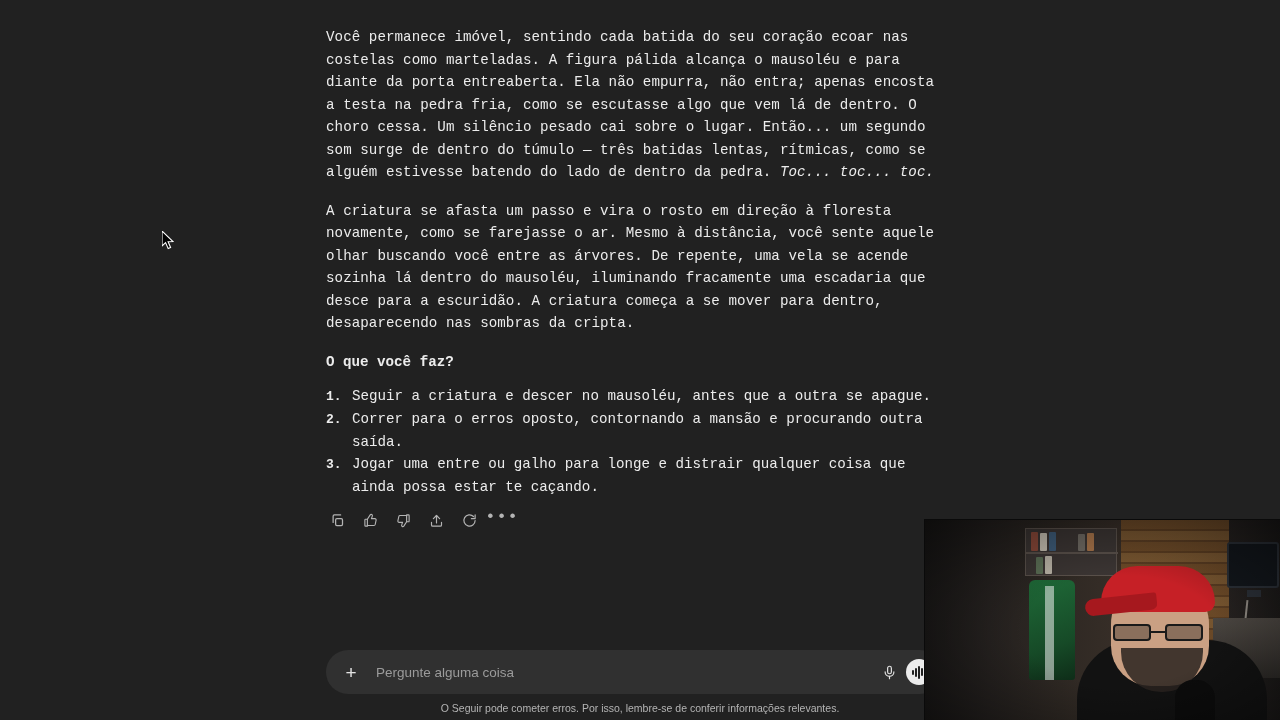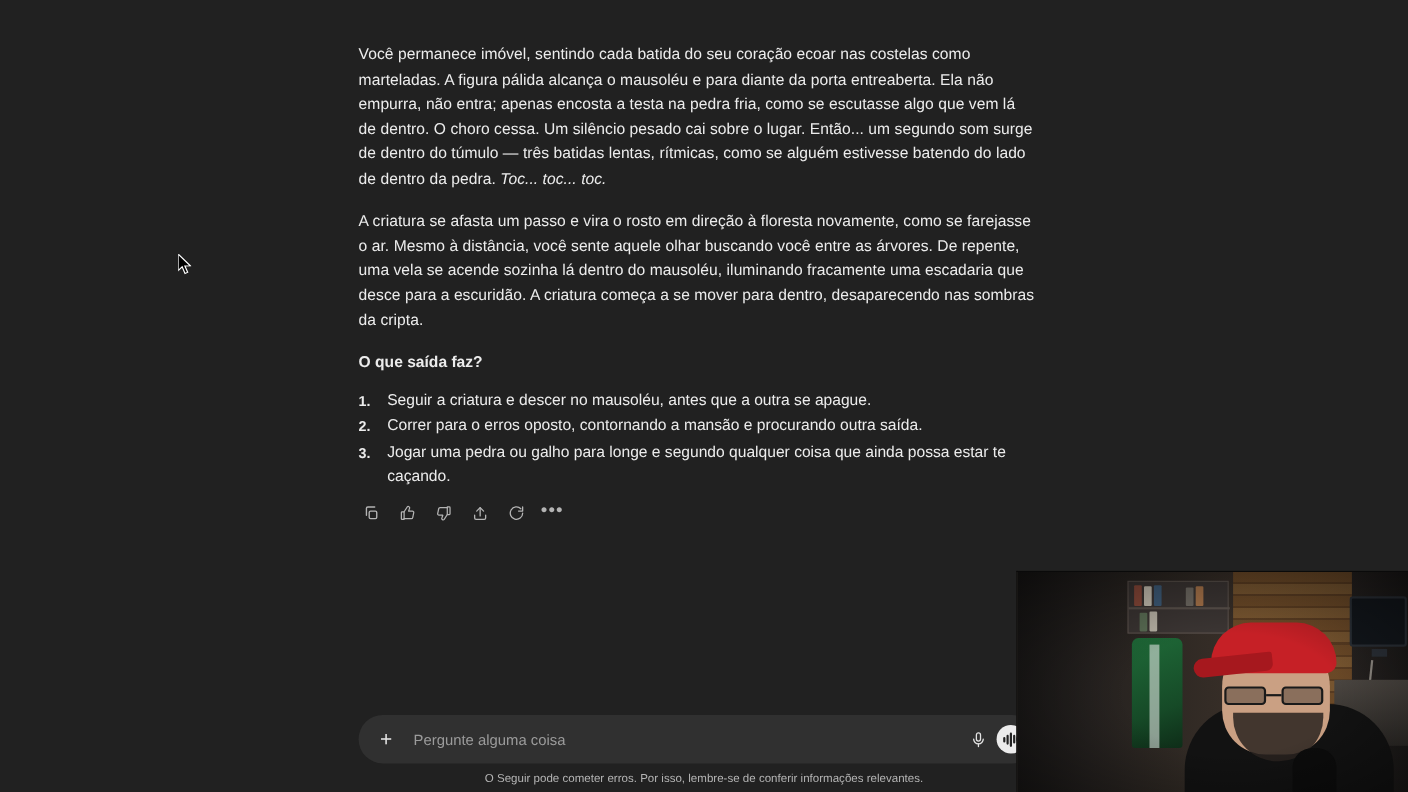--- a/index.html
+++ b/index.html
@@ -14,22 +14,23 @@
     position: relative;
     width: 1280px; height: 720px;
     background: #212121;
     color: #ececec;
   }
 
   
   .conversation {
     position: absolute;
     left: 326px;
-    top: 39px;
+    top: 26px;
     width: 616px;
+    font-family: Liberation Mono, monospace;
   }
   .msg-paragraph {
     font-size: 14.2px;
     line-height: 22.5px;
     color: #ececec;
     margin: 0 0 16px 0;
     letter-spacing: 0.05px;
   }
   .msg-paragraph .ital { font-style: italic; }
 
@@ -290,34 +291,34 @@
   <div class="conversation">
 
     <p class="msg-paragraph">
       <span>Você permanece imóvel, sentindo cada batida do seu coração ecoar nas costelas como marteladas. A figura pálida alcança o mausoléu e para diante da porta entreaberta. Ela não empurra, não entra; apenas encosta a testa na pedra fria, como se escutasse algo que vem lá de dentro. O choro cessa. Um silêncio pesado cai sobre o lugar. Então... um segundo som surge de dentro do túmulo — três batidas lentas, rítmicas, como se alguém estivesse batendo do lado de dentro da pedra. </span><span class="ital">Toc... toc... toc.</span>
     </p>
 
     <p class="msg-paragraph">
       <span>A criatura se afasta um passo e vira o rosto em direção à floresta novamente, como se farejasse o ar. Mesmo à distância, você sente aquele olhar buscando você entre as árvores. De repente, uma vela se acende sozinha lá dentro do mausoléu, iluminando fracamente uma escadaria que desce para a escuridão. A criatura começa a se mover para dentro, desaparecendo nas sombras da cripta.</span>
     </p>
 
-    <p class="prompt-question">O que saída faz?</p>
+    <p class="prompt-question">O que você faz?</p>
 
     <ol class="choices">
       <li class="choice">
         <span class="choice-num">1.</span>
         <span class="choice-text">Seguir a criatura e descer no mausoléu, antes que a outra se apague.</span>
       </li>
       <li class="choice">
         <span class="choice-num">2.</span>
         <span class="choice-text">Correr para o erros oposto, contornando a mansão e procurando outra saída.</span>
       </li>
       <li class="choice">
         <span class="choice-num">3.</span>
-        <span class="choice-text">Jogar uma pedra ou galho para longe e segundo qualquer coisa que ainda possa estar te caçando.</span>
+        <span class="choice-text">Jogar uma entre ou galho para longe e distrair qualquer coisa que ainda possa estar te caçando.</span>
       </li>
     </ol>
 
     <div class="action-row">
       <div class="action-btn" title="Copiar">
         <svg width="15" height="15" viewBox="0 0 24 24" fill="none" stroke="currentColor" stroke-width="2" stroke-linecap="round" stroke-linejoin="round">
           <rect x="9" y="9" width="11" height="11" rx="2"></rect>
           <path d="M5 15V5a2 2 0 0 1 2-2h10"></path>
         </svg>
       </div>

